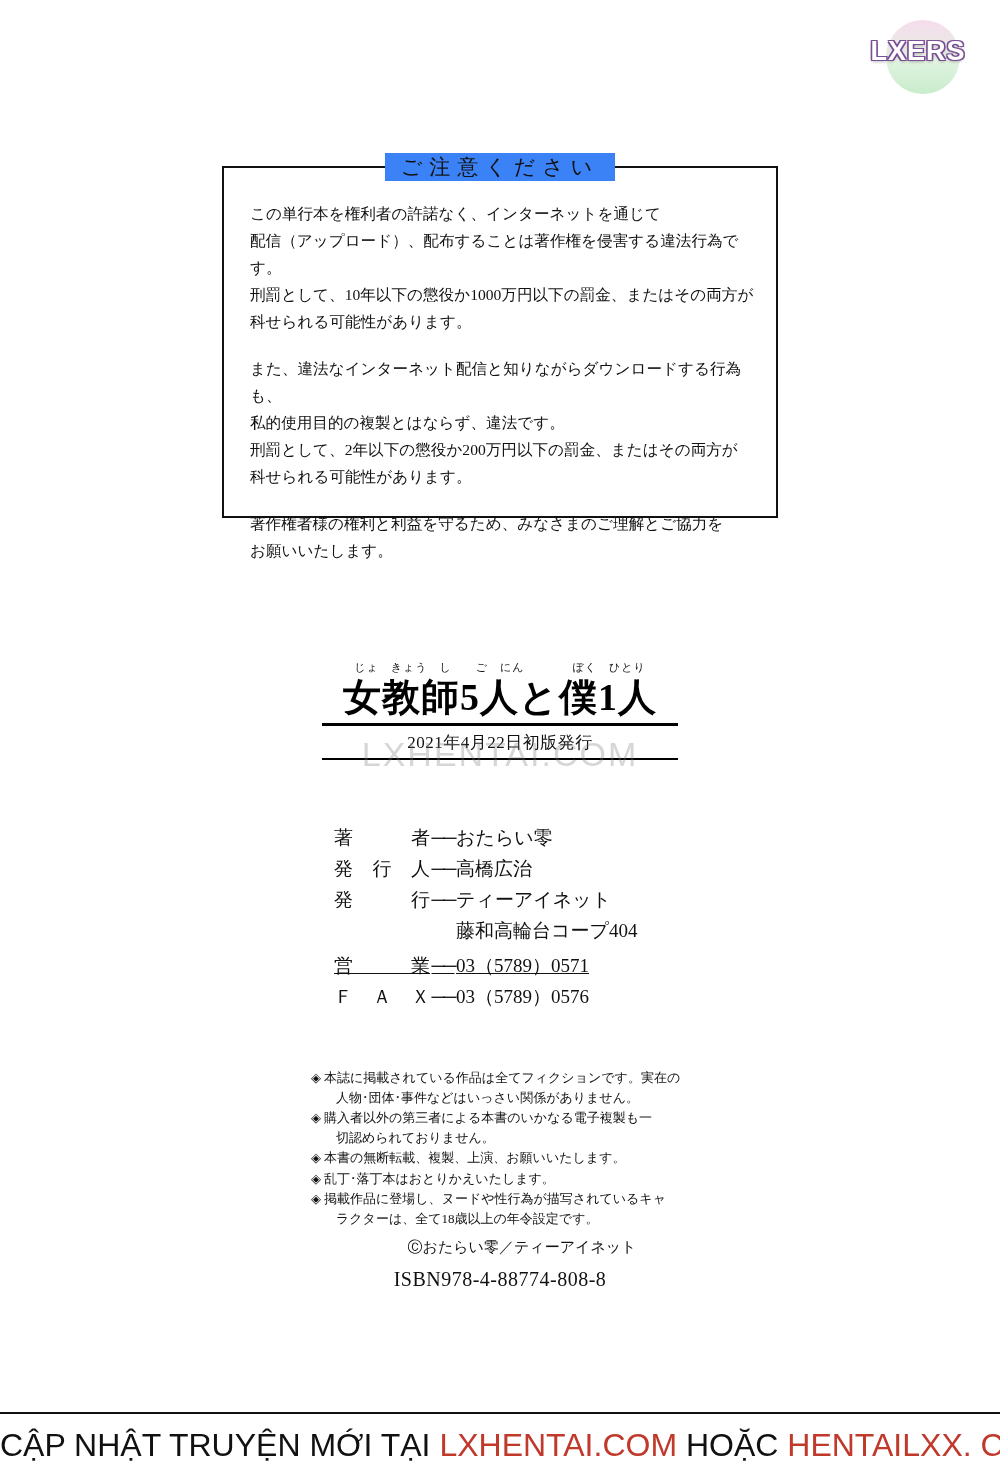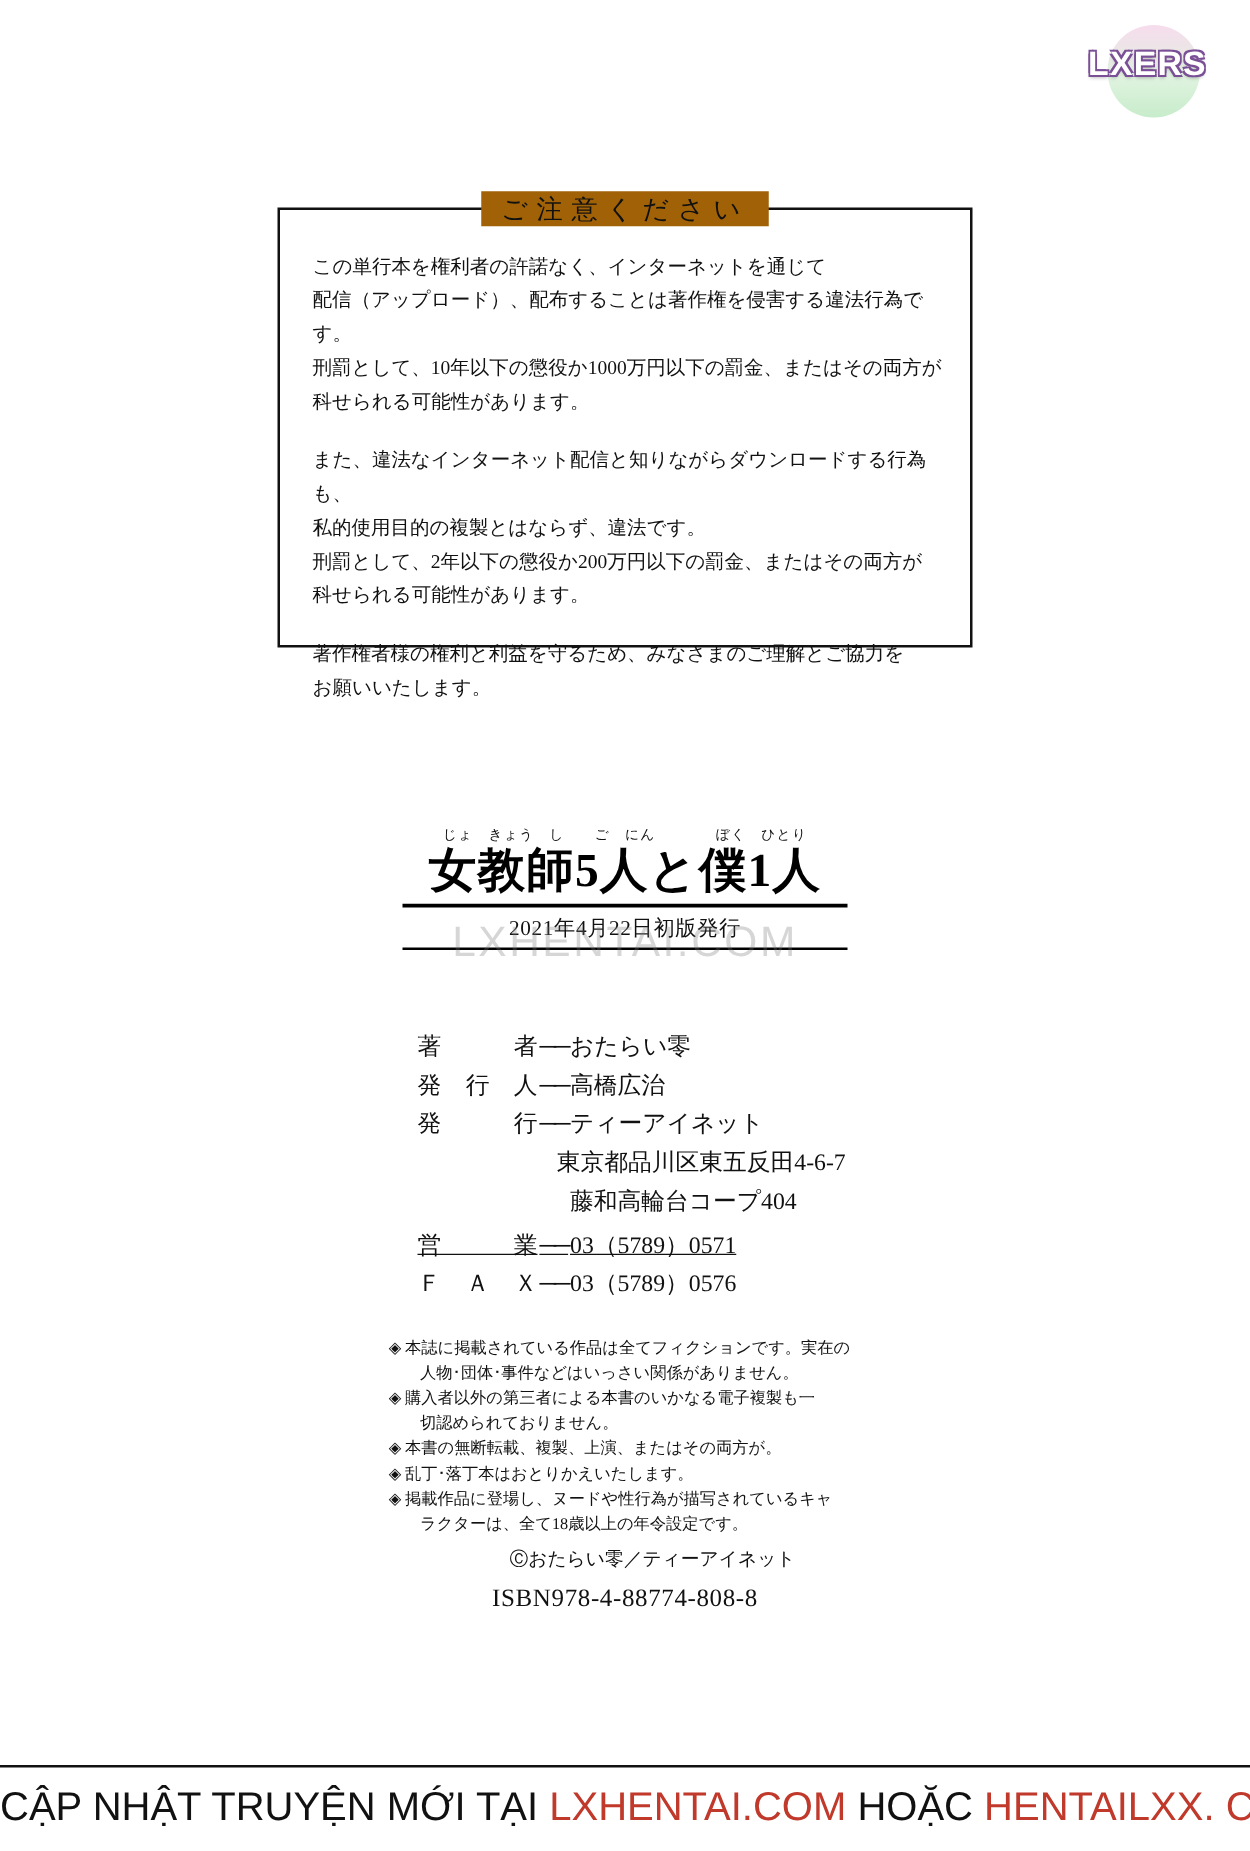--- a/index.html
+++ b/index.html
@@ -67,21 +67,21 @@
     position: absolute;
     left: 222px;
     top: 152px;
     width: 556px;
     height: 30px;
     display: flex;
     align-items: center;
     justify-content: center;
   }
   .notice-title {
-    background: #a16207;
+    background: #3b82f6;
     padding: 0 16px;
     font-family: Liberation Mono, monospace;
     font-size: 21px;
     letter-spacing: 7px;
     color: #111;
     white-space: nowrap;
   }
   .notice-body {
     position: absolute;
     left: 250px;
@@ -294,24 +294,20 @@
   <div class="imp-row">
     <span class="imp-label">発行人</span><span class="imp-dash">──</span><span class="imp-value">高橋広治</span>
   </div>
 
   <div class="imp-row">
     <span class="imp-label">発　行</span><span class="imp-dash">──</span><span class="imp-value">ティーアイネット</span>
   </div>
 
   <div class="imp-cont">
     <span class="pad"></span>
-      <span class="txt">東京都品川区東五反田4-6-7</span>
-  </div>
-  <div class="imp-cont">
-    <span class="pad"></span>
       <span class="txt">藤和高輪台コープ404</span>
   </div>
 
   <div class="imp-row" style="margin-top:4px;text-decoration:underline;">
     <span class="imp-label">営　業</span><span class="imp-dash">──</span><span class="imp-value">03（5789）0571</span>
   </div>
 
   <div class="imp-row">
     <span class="imp-label">ＦＡＸ</span><span class="imp-dash">──</span><span class="imp-value">03（5789）0576</span>
   </div>
@@ -328,21 +324,21 @@
   <div class="fp-item">
     <span class="fp-mark">◈</span>
     <span class="fp-text">
       <span>購入者以外の第三者による本書のいかなる電子複製も一</span>
       <span class="ind">切認められておりません。</span>
     </span>
   </div>
   <div class="fp-item">
     <span class="fp-mark">◈</span>
     <span class="fp-text">
-      <span>本書の無断転載、複製、上演、またはその両方が。</span>
+      <span>本書の無断転載、複製、上演、お願いいたします。</span>
     </span>
   </div>
   <div class="fp-item">
     <span class="fp-mark">◈</span>
     <span class="fp-text">
       <span>乱丁･落丁本はおとりかえいたします。</span>
     </span>
   </div>
   <div class="fp-item">
     <span class="fp-mark">◈</span>

